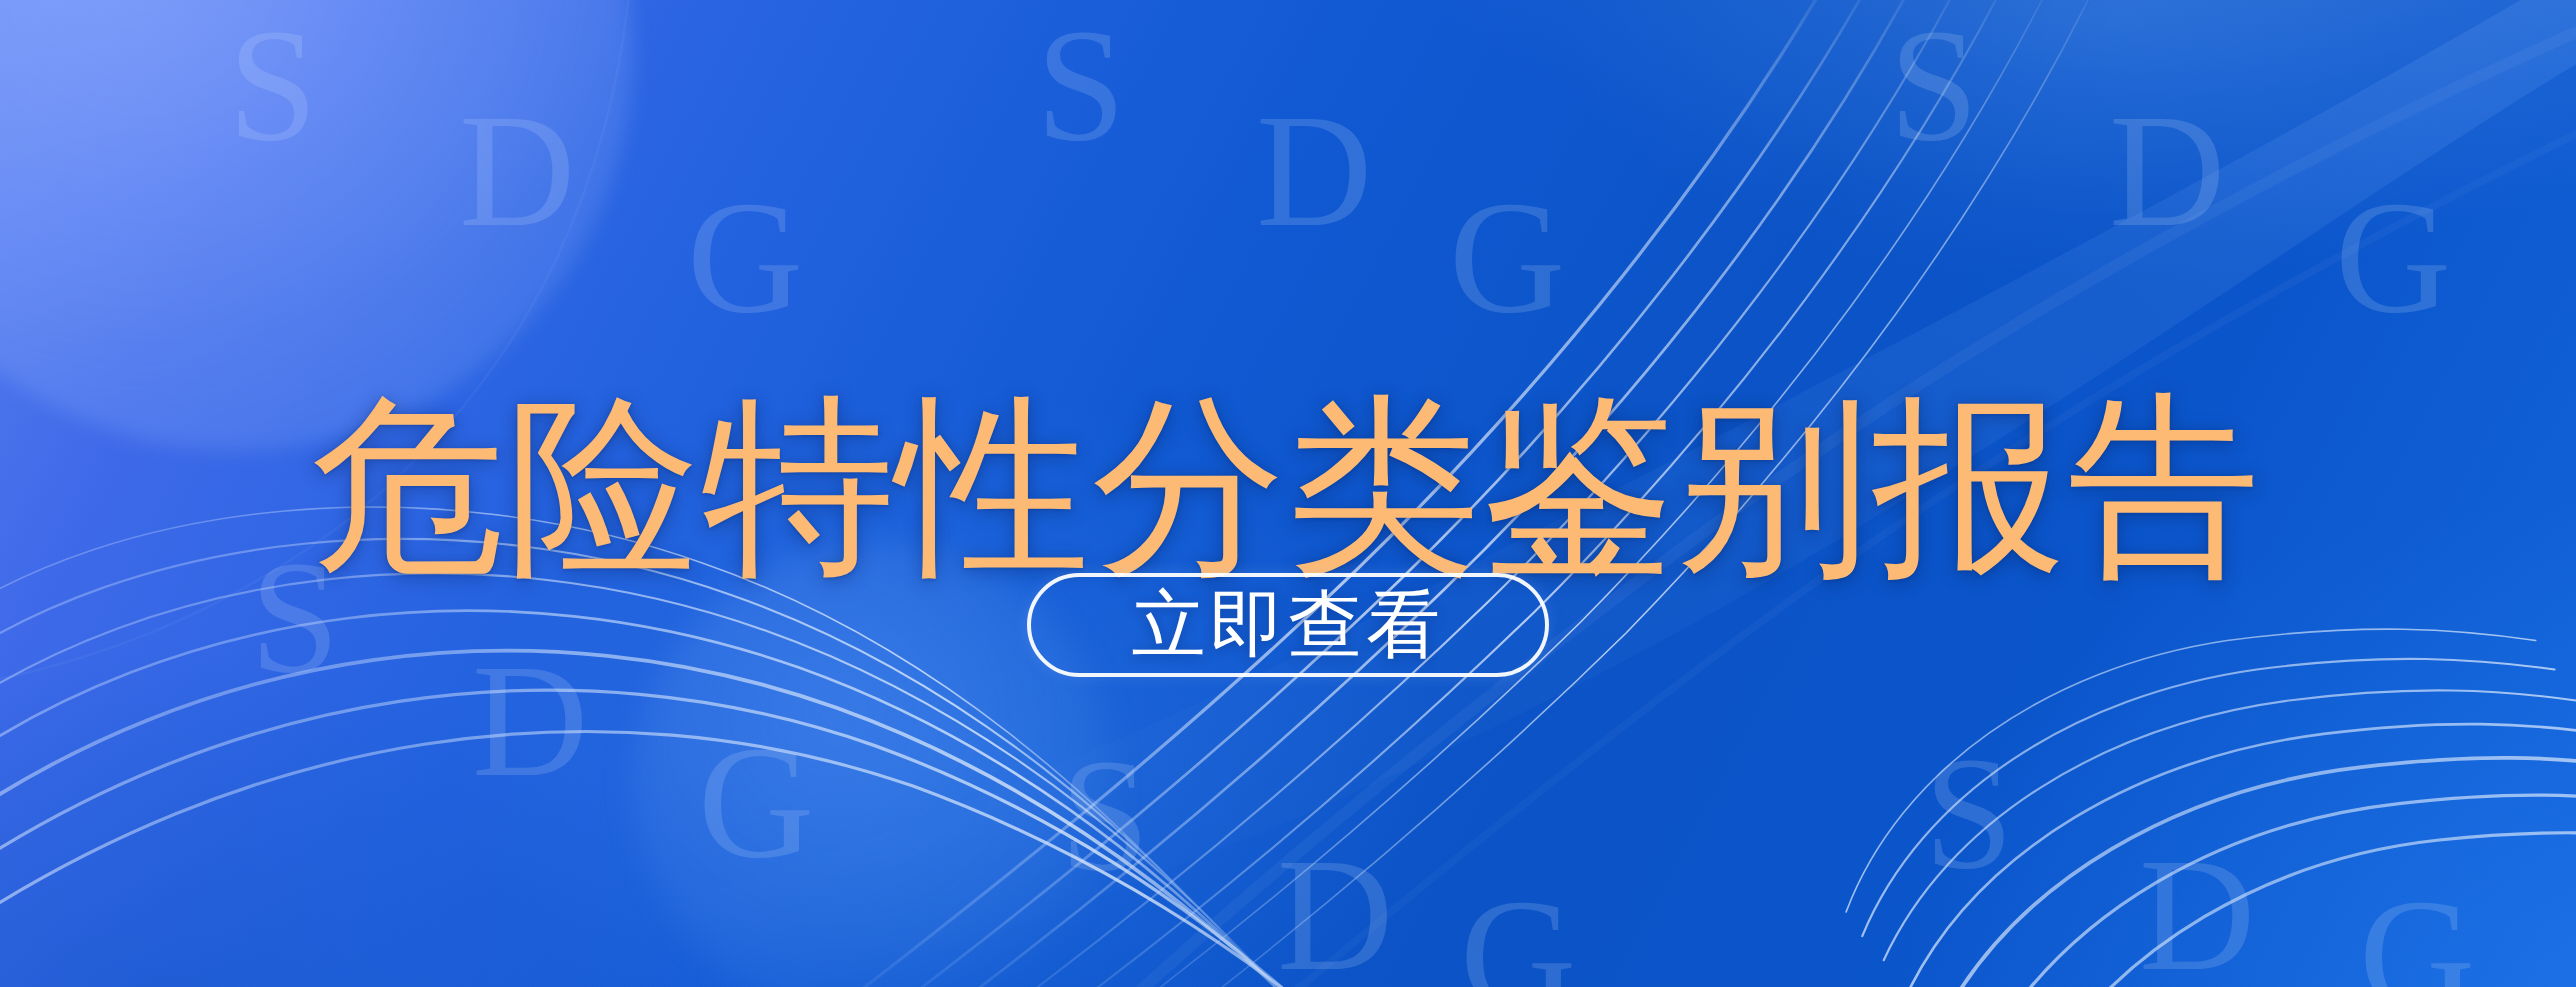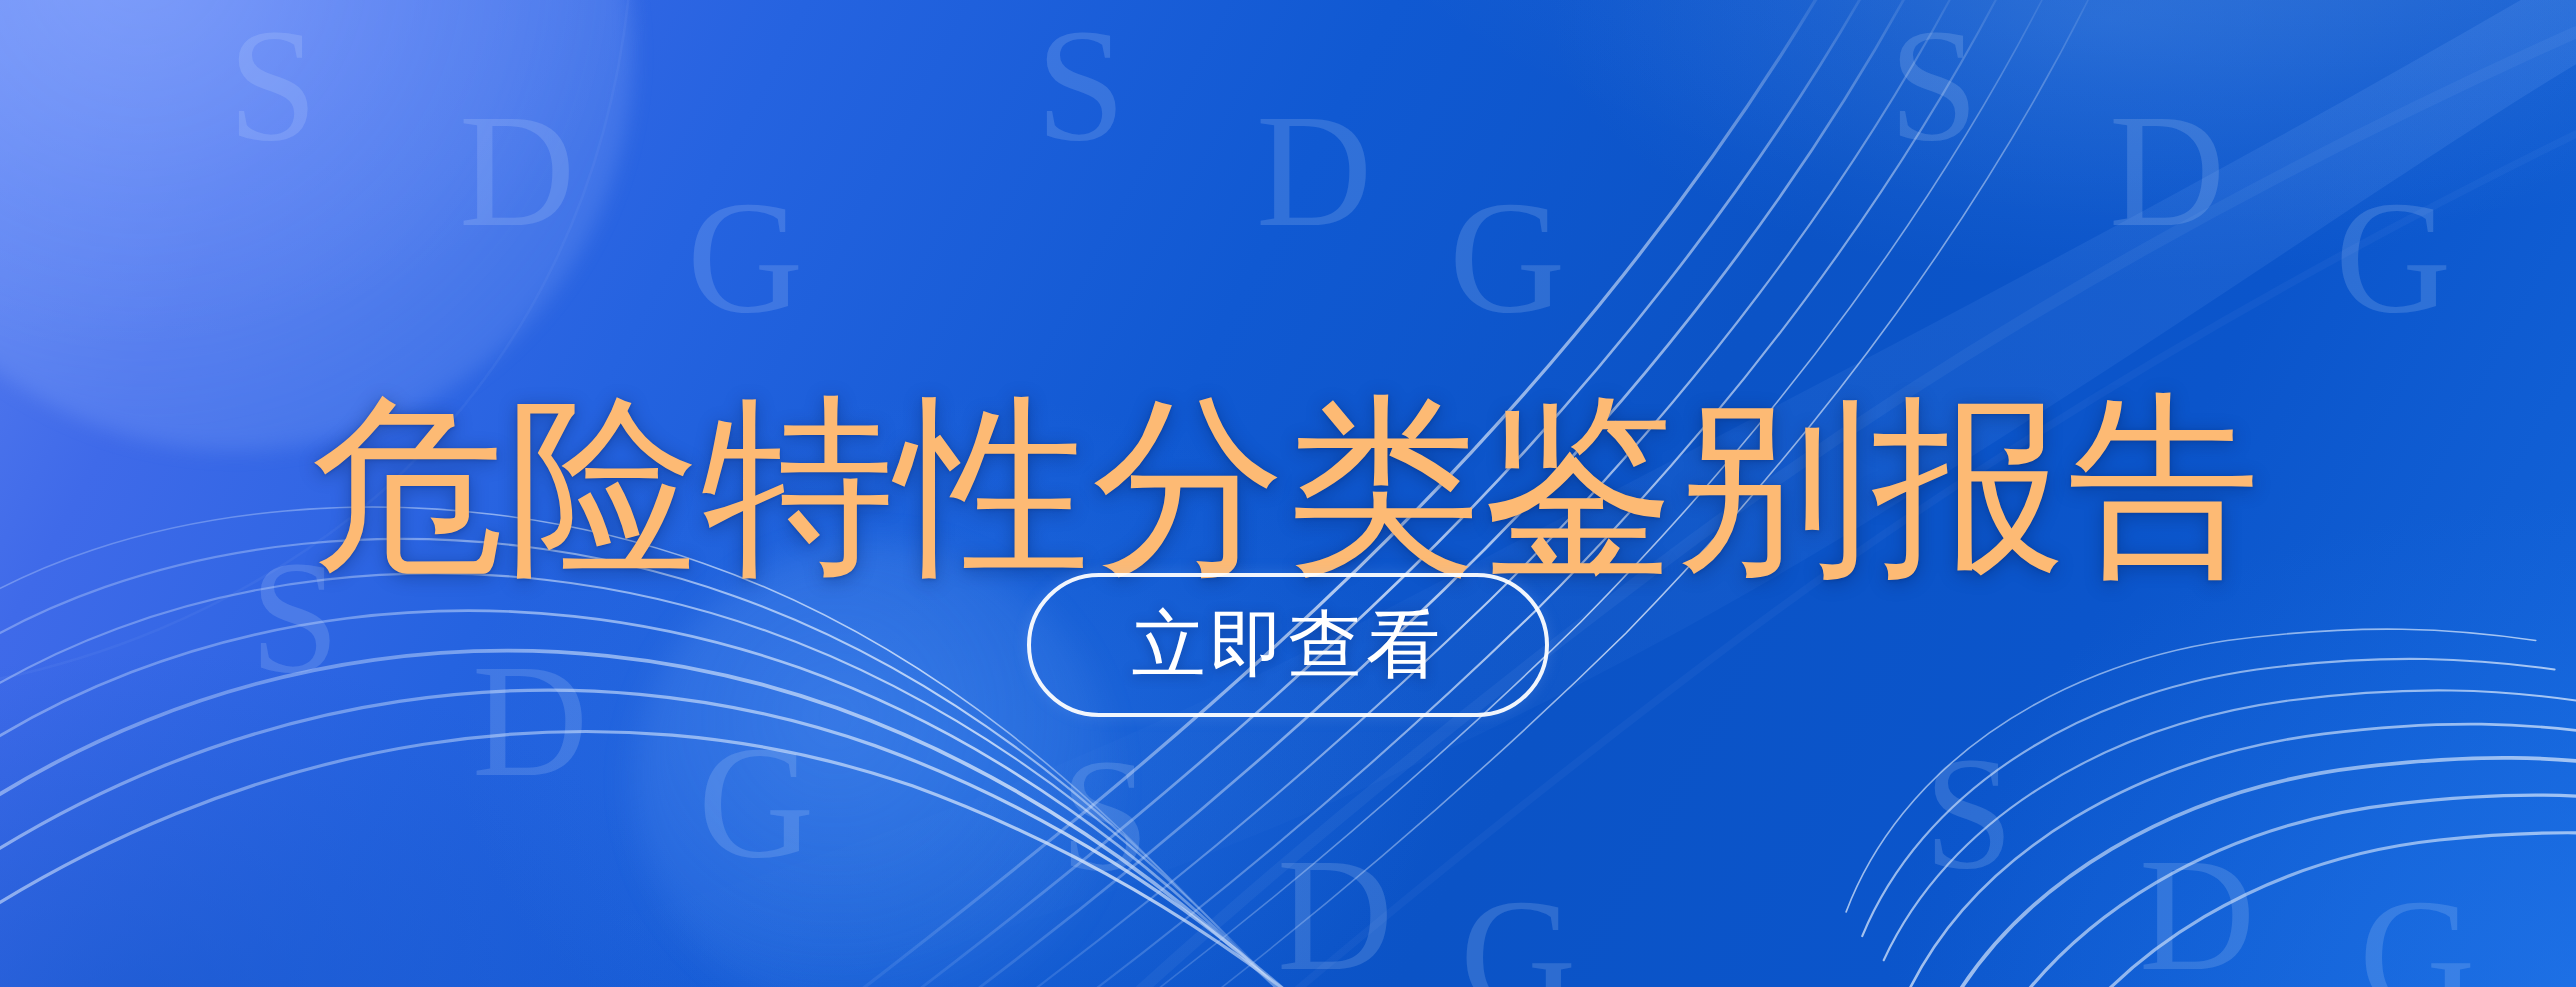--- a/index.html
+++ b/index.html
@@ -148,21 +148,21 @@
     left: 0;
     right: 0;
     top: 573px;
     display: flex;
     justify-content: center;
   }
 
   .cta {
     box-sizing: border-box;
     width: 522px;
-    height: 144px;
+    height: 104px;
     border: 4.8px solid rgba(255,255,255,0.94);
     border-radius: 75px;
     background: transparent;
     color: #ffffff;
     font-size: 74px;
     line-height: 1;
     letter-spacing: 4.3px;
     display: flex;
     align-items: center;
     justify-content: center;

